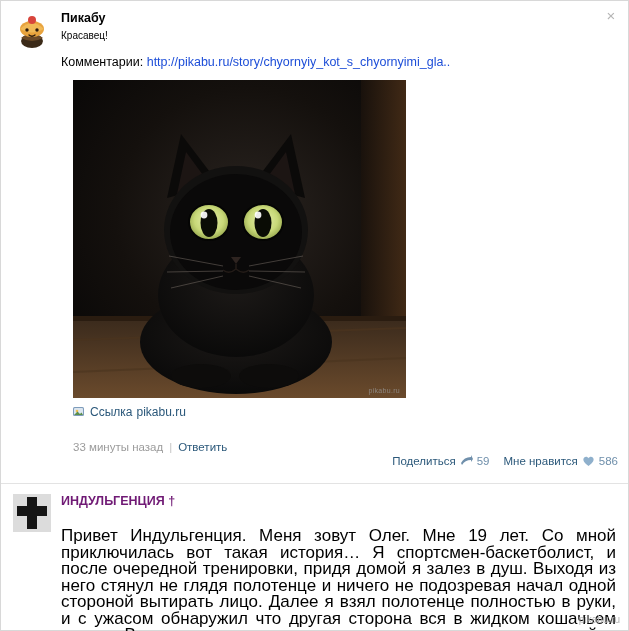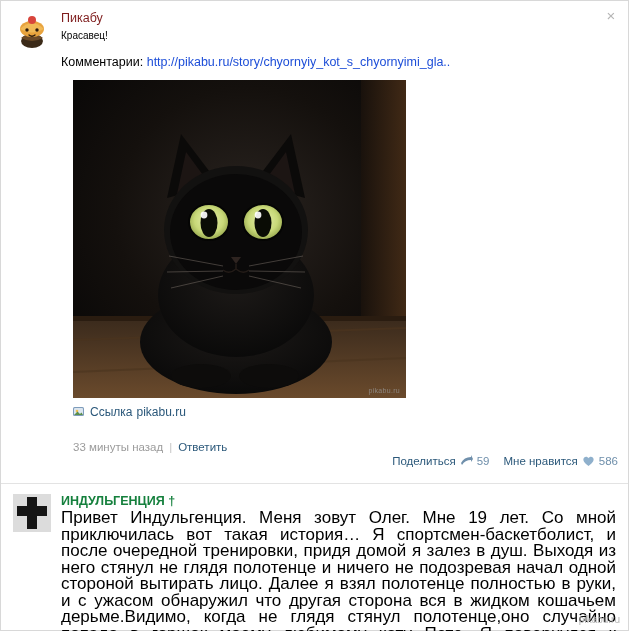--- a/index.html
+++ b/index.html
@@ -41,22 +41,22 @@
     position: relative;
   }
   .avatar-svg {
     display: block;
   }
   .post-body {
     flex: 1 1 auto;
     min-width: 0;
   }
   .author-name {
-    color: #7f1d1d;
-    font-weight: normal;
+    color: #000000;
+    font-weight: bold;
     font-size: 12.5px;
     line-height: 15px;
     text-decoration: none;
     display: inline-block;
   }
   .post-text {
     color: #000;
     font-size: 10px;
     line-height: 16px;
     margin-top: 2px;
@@ -194,26 +194,26 @@
     flex: 0 0 38px;
     margin-right: 10px;
     background: #d9d9d9;
     position: relative;
   }
   .comment-body {
     flex: 1 1 auto;
     min-width: 0;
   }
   .comment-author {
-    color: #15803d;
+    color: #701a75;
     font-weight: bold;
     font-size: 12.5px;
     text-decoration: none;
     display: inline-block;
-    margin-bottom: 2px;
+    margin-bottom: 20px;
   }
   .comment-text {
     color: #000;
     font-size: 17px;
     line-height: 16.5px;
     text-align: justify;
   }
 
   .site-watermark {
     position: absolute;

